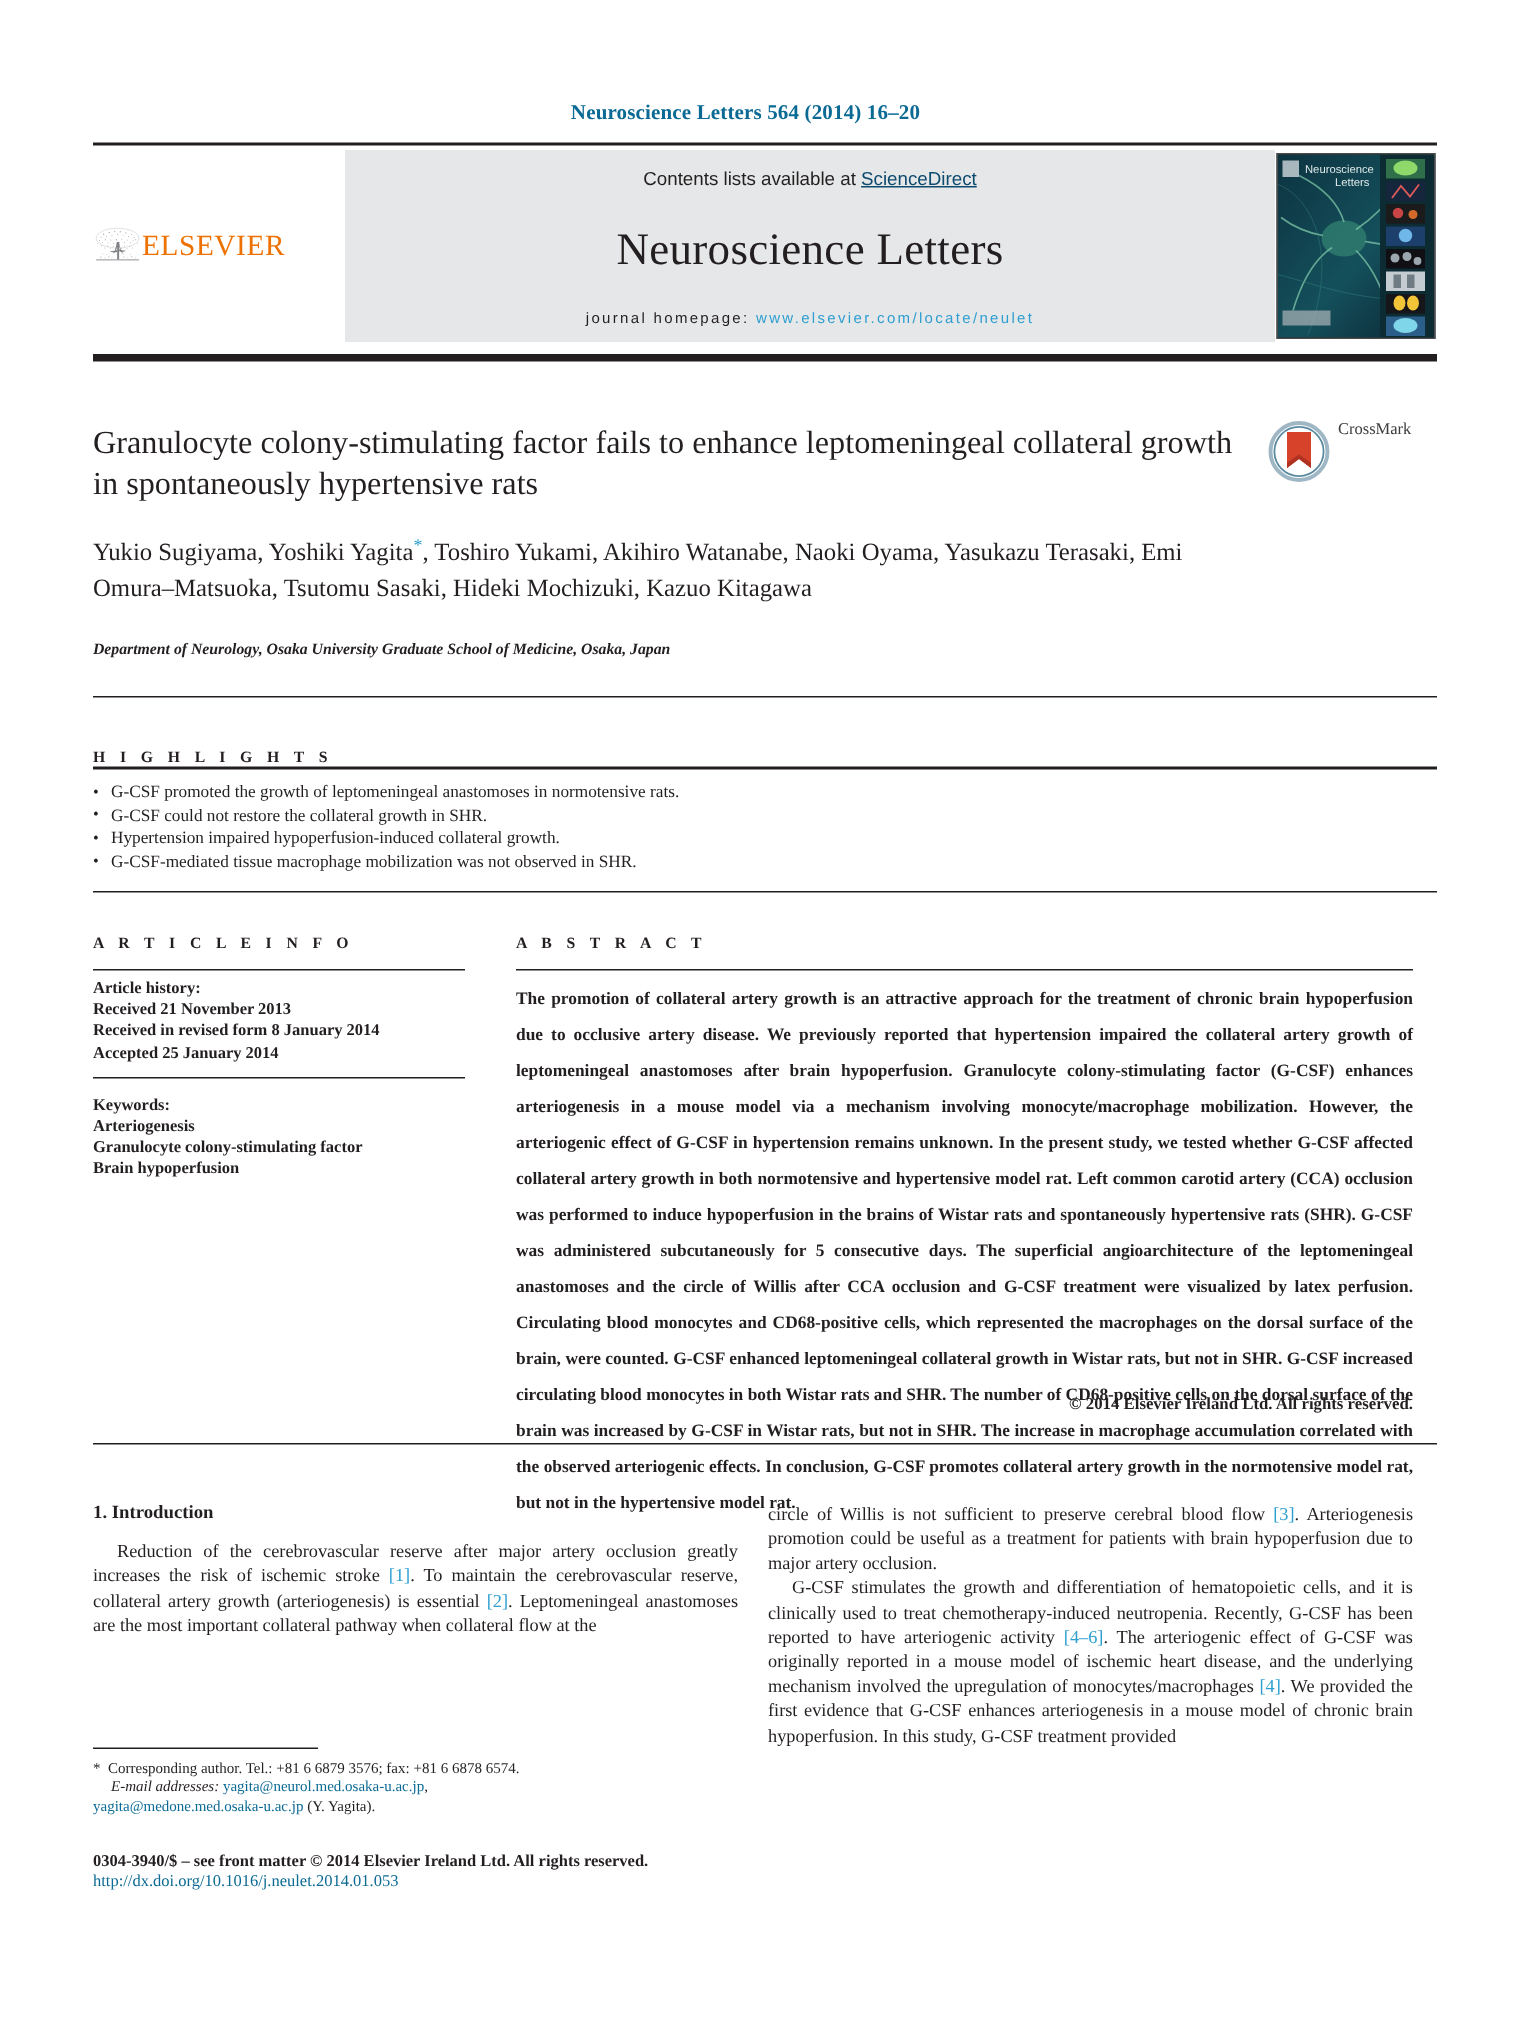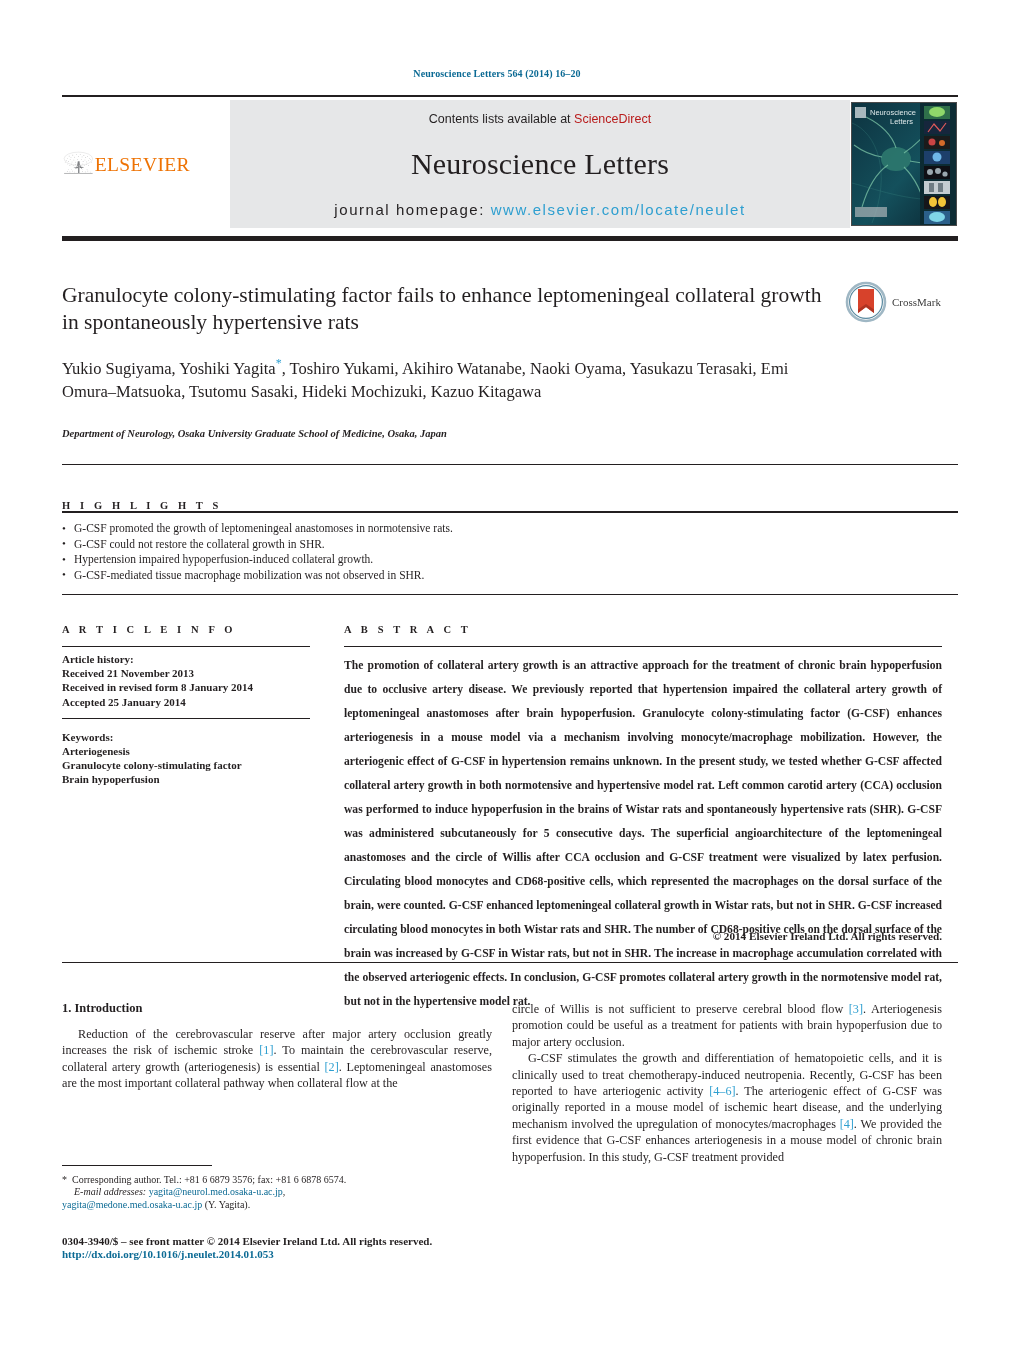--- a/index.html
+++ b/index.html
@@ -24,21 +24,21 @@
   }
 
   
   .running-head {
     position: absolute;
     left: 0; top: 68px;
     width: 994px;
     text-align: center;
     font-family: "Liberation Serif", serif;
     font-weight: bold;
-    font-size: 10px;
+    font-size: 14px;
     letter-spacing: 0.1px;
     color: #0b6a94;
   }
 
   
   .masthead-rule-top {
     position: absolute;
     left: 62px; top: 95px;
     width: 896px; height: 2px;
     background: #231f20;
@@ -78,31 +78,32 @@
     justify-content: space-between;
     padding: 12px 0 10px 0;
     box-sizing: border-box;
   }
   .contents-line {
     font-family: "Liberation Sans", sans-serif;
     font-size: 12.5px;
     color: #231f20;
   }
   .contents-line .sd {
-    color: #b91c1c;
+    color: #0c4a6e;
+    text-decoration: underline;
   }
   .journal-title {
     font-family: "Liberation Serif", serif;
     font-size: 30px;
     color: #231f20;
     letter-spacing: 0.2px;
   }
   .homepage-line {
     font-family: "Liberation Sans", sans-serif;
-    font-size: 15px;
+    font-size: 10px;
     letter-spacing: 1.55px;
     color: #231f20;
   }
   .homepage-line .url { color: #2e9fd0; }
 
   .cover-thumb {
     position: absolute;
     left: 789px; top: 2px;
     width: 106px; height: 124px;
     border: 1px solid #4a4a4a;
@@ -116,21 +117,20 @@
     width: 896px; height: 5px;
     background: #231f20;
   }
 
   
   .crossmark {
     position: absolute;
     left: 845px; top: 280px;
     width: 112px; height: 44px;
     display: flex;
-    align-items: center;
     gap: 5px;
   }
   .crossmark-label {
     font-family: "Liberation Serif", serif;
     font-size: 11px;
     color: #3c3c3c;
   }
 
   .article-title {
     position: absolute;
@@ -283,21 +283,21 @@
   .imprint {
     position: absolute;
     left: 62px; top: 1235px;
     width: 430px;
     font-family: "Liberation Serif", serif;
     font-weight: bold;
     font-size: 11px;
     line-height: 13px;
     color: #231f20;
   }
-  .imprint .doi { color: #0b6a94; font-weight: bold; }
+  .imprint .doi { color: #0b6a94; font-weight: normal; }
 </style>
 </head>
 <body>
 
 <div class="page">
 
   <div class="running-head">Neuroscience Letters 564 (2014) 16–20</div>
 
   <div class="masthead-rule-top"></div>
 

